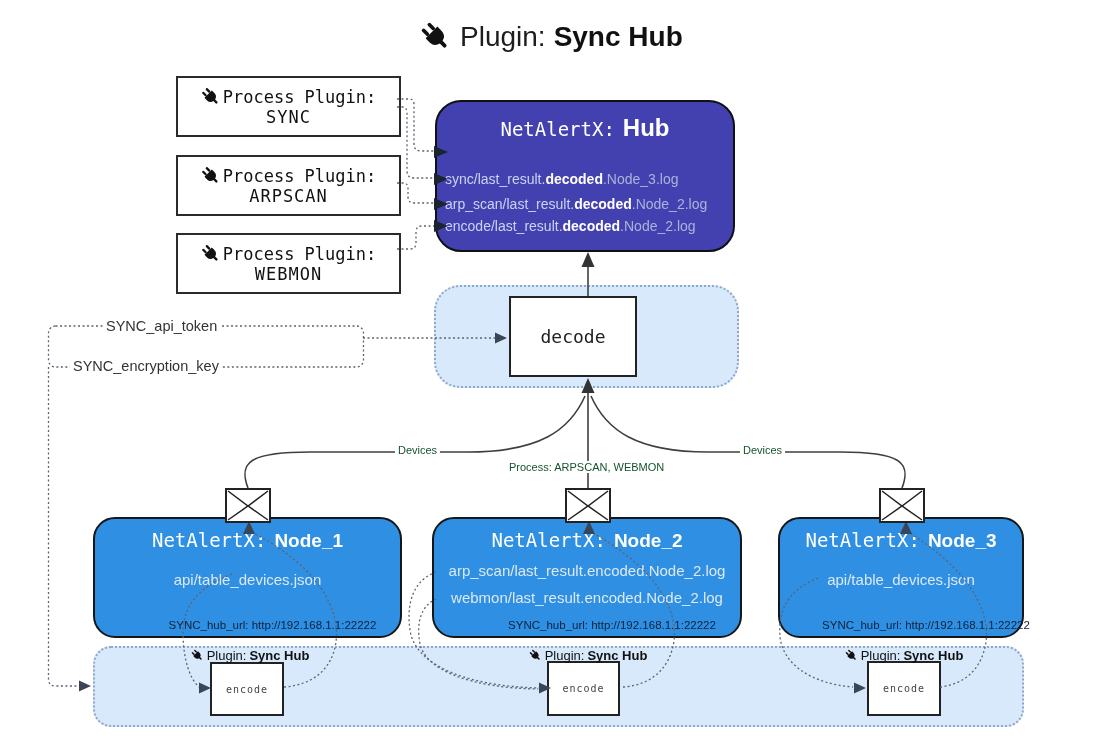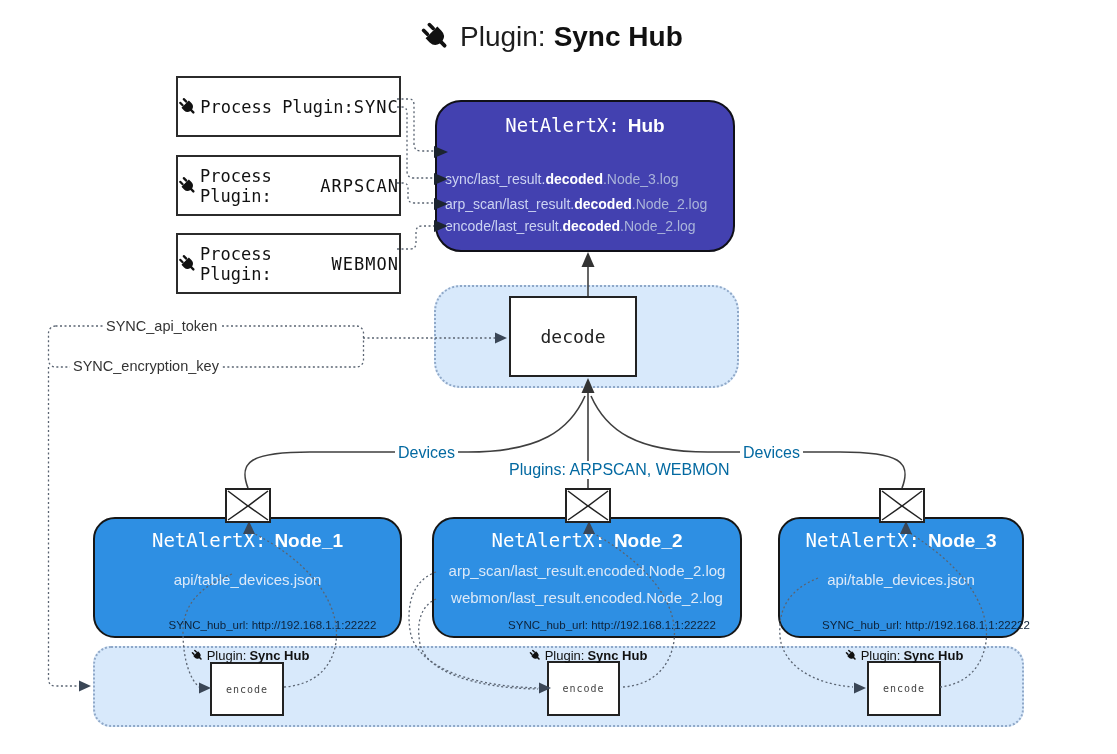--- a/index.html
+++ b/index.html
@@ -10,49 +10,49 @@
   .abs{position:absolute;}
   svg.overlay{position:absolute;left:0;top:0;z-index:5;pointer-events:none;}
 
   
   .title-row{left:420px;top:16px;width:360px;height:42px;display:flex;align-items:center;gap:8px;z-index:2;}
   .title-row .t1{font-size:28px;font-weight:400;color:#1d1d1d;}
   .title-row .t2{font-size:28px;font-weight:700;color:#111;}
 
   
   .pbox{left:176px;width:221px;height:57px;background:#fff;border:2px solid #2b2b2b;z-index:2;
-        display:flex;flex-direction:row;align-items:center;justify-content:center;}
+        display:flex;flex-direction:column;align-items:center;justify-content:center;}
   .pbox .row1{display:flex;align-items:center;gap:2px;}
   .pbox .lbl{font-family:"DejaVu Sans Mono",monospace;font-size:17px;color:#111;}
   .pbox .nm{font-family:"DejaVu Sans Mono",monospace;font-size:17px;color:#111;letter-spacing:1px;}
 
   
   .hub-url{left:435px;top:78px;width:300px;text-align:center;font-size:11px;color:#1d1d1d;z-index:2;}
   .hub{left:435px;top:100px;width:300px;height:152px;background:#4341b0;border:2px solid #101018;
        border-radius:26px;z-index:2;box-sizing:border-box;}
   .hub-title{position:absolute;left:0;top:12px;width:100%;display:flex;justify-content:center;align-items:baseline;}
   .hub-title .pre{font-family:"DejaVu Sans Mono",monospace;font-size:19px;color:#fff;}
-  .hub-title .nm{font-size:19px;font-weight:700;color:#fff;margin-left:8px;}
+  .hub-title .nm{font-size:24px;font-weight:700;color:#fff;margin-left:8px;}
   .hub-line{position:absolute;left:8px;width:290px;height:20px;font-size:14px;white-space:nowrap;}
   .hub-line .pre,.hub-line .post{color:#ccd3f2;}
   .hub-line .post{color:#aab4da;}
   .hub-line .b{color:#ffffff;font-weight:700;}
 
   
   .panel{background:#d8e9fb;border:2px dotted #8fa8c8;box-sizing:border-box;z-index:1;}
   .decode-panel{left:434px;top:285px;width:305px;height:103px;border-radius:26px;}
   .decode-box{left:509px;top:296px;width:128px;height:81px;background:#fff;border:2px solid #222;
               box-sizing:border-box;z-index:2;display:flex;align-items:center;justify-content:center;
               font-family:"DejaVu Sans Mono",monospace;font-size:18px;color:#222;}
 
   
   .cfg{z-index:6;background:#fff;padding:0 3px;font-size:14.5px;color:#333;white-space:nowrap;}
 
   
-  .edge-lbl{z-index:6;background:#fff;padding:0 3px;font-size:16px;color:#0369a1;white-space:nowrap;}
+  .edge-lbl{z-index:6;background:#fff;padding:0 3px;font-size:11px;color:#14532d;white-space:nowrap;}
 
   
   .node{background:#2e8fe3;border:2.5px solid #161616;border-radius:22px;z-index:2;box-sizing:border-box;}
   .node-title{position:absolute;left:0;top:10px;width:100%;display:flex;justify-content:center;align-items:baseline;}
   .node-title .pre{font-family:"DejaVu Sans Mono",monospace;font-size:19px;color:#fff;}
   .node-title .nm{font-size:19px;font-weight:700;color:#fff;margin-left:8px;}
   .node-line{position:absolute;left:0;width:100%;text-align:center;font-size:15px;color:#dce9f8;white-space:nowrap;}
   .node-url{position:absolute;left:0;width:100%;text-align:center;font-size:11.5px;color:#0e2239;margin-left:25px;}
 
   
@@ -262,15 +262,15 @@
       </g>
       <g transform="translate(880,489)">
         <rect width="44" height="33" fill="#fff" stroke="#222" stroke-width="2"></rect>
         <path d="M2,2 L22,17 L42,2 M2,31 L22,17 L42,31" fill="none" stroke="#222" stroke-width="1.5"></path>
       </g>
     </g>
   </svg>
 
   <div class="abs edge-lbl" style="left:395px;top:444px;">Devices</div>
   <div class="abs edge-lbl" style="left:740px;top:444px;">Devices</div>
-  <div class="abs edge-lbl" style="left:506px;top:461px;">Plugins: ARPSCAN, WEBMON</div>
+  <div class="abs edge-lbl" style="left:506px;top:461px;">Process: ARPSCAN, WEBMON</div>
 
 </div>
 
 </body></html>

